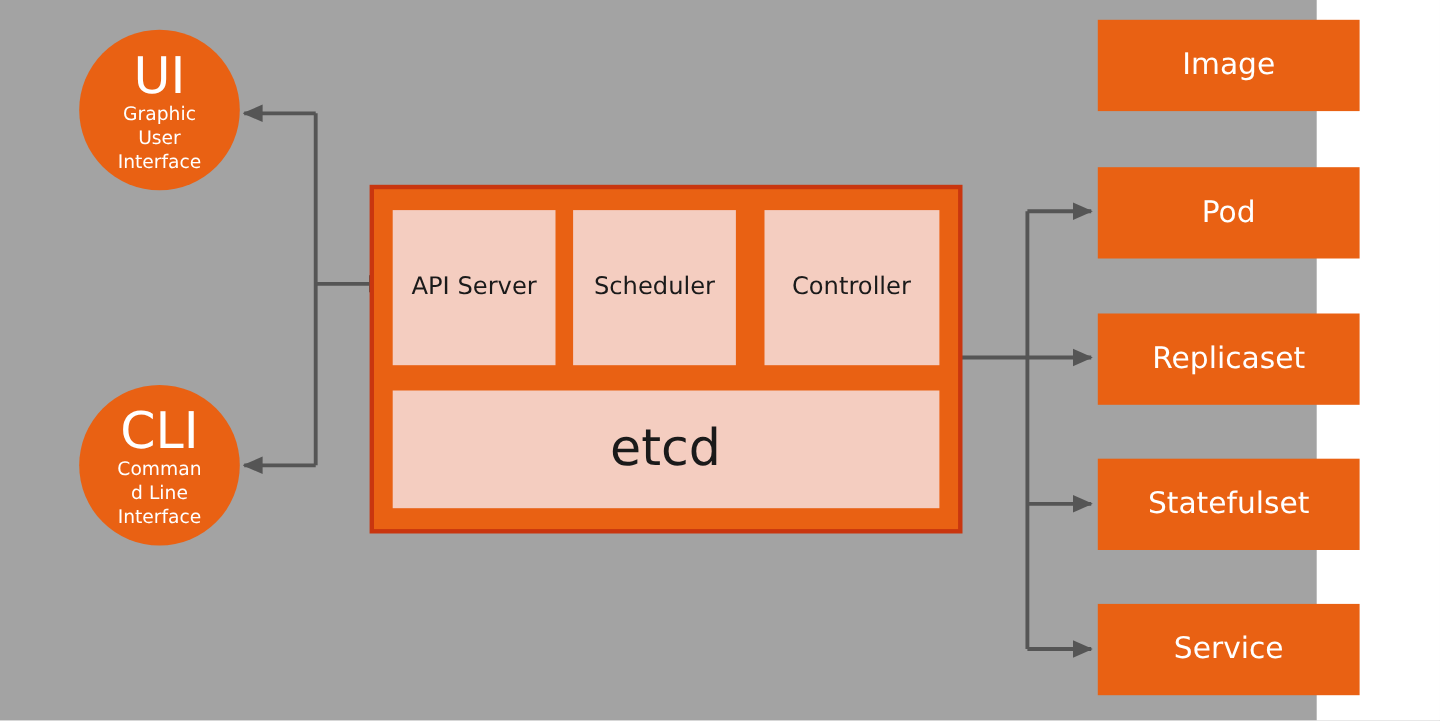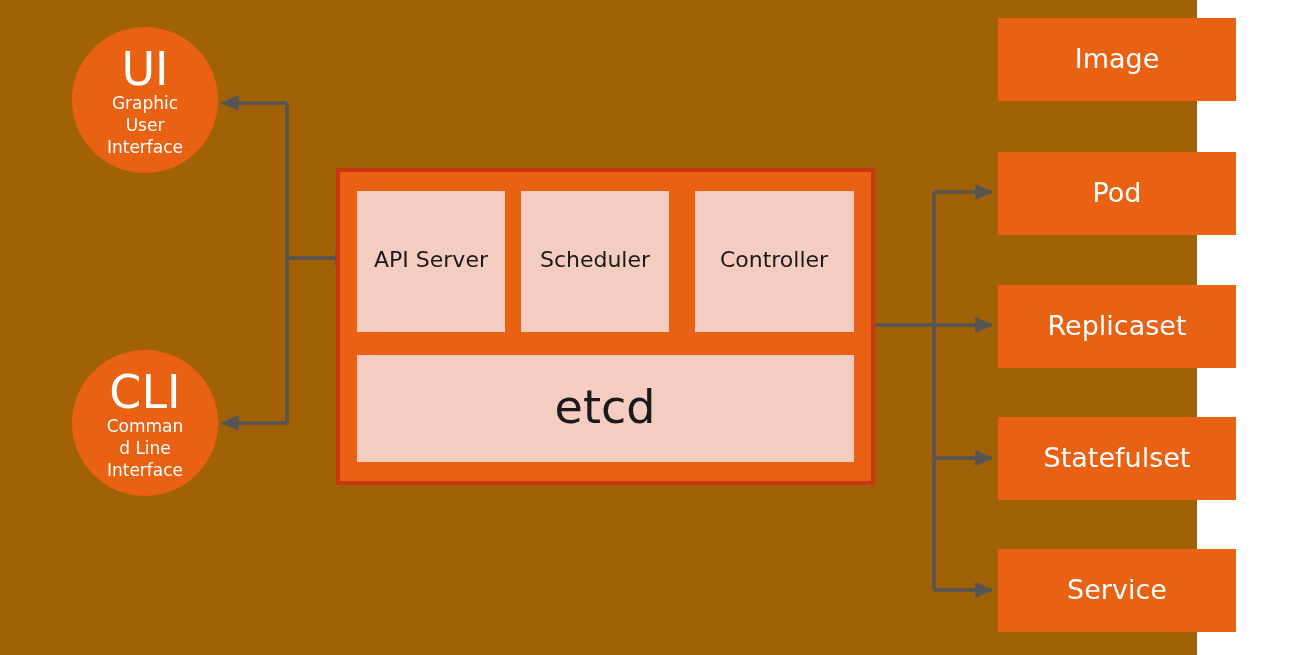--- a/index.html
+++ b/index.html
@@ -11,21 +11,21 @@
   body {
     width: 1309px;
     height: 655px;
     overflow: hidden;
     font-family: "DejaVu Sans", "Liberation Sans", sans-serif;
   }
   #diagram-root {
     position: relative;
     width: 1197px;
     height: 655px;
-    background: #a16207;
+    background: #a3a3a3;
   }
   svg#diagram-svg {
     position: absolute;
     top: 0;
     left: 0;
     width: 1309px;
     height: 655px;
     display: block;
   }
   .node-text {

